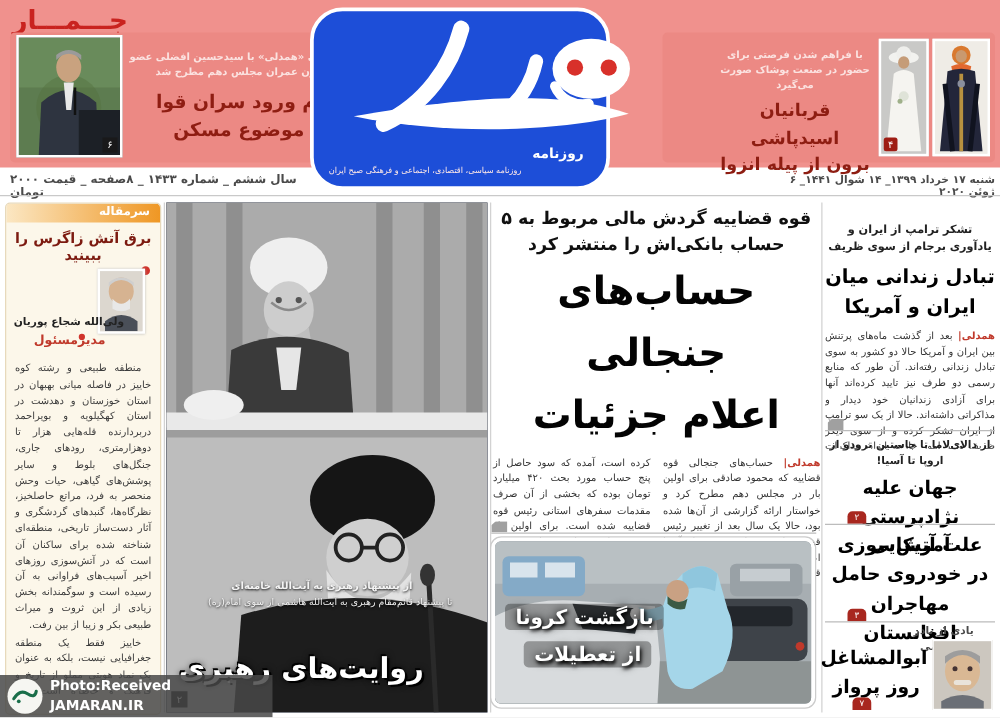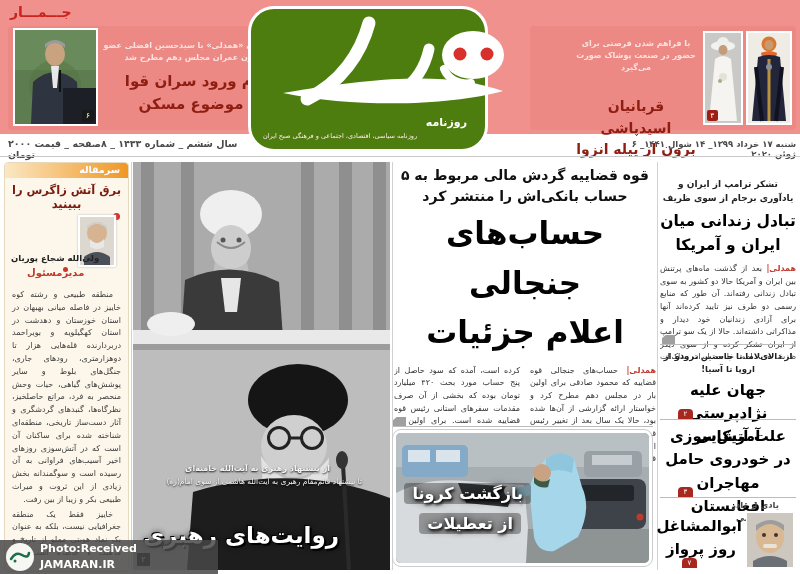--- a/index.html
+++ b/index.html
@@ -4,32 +4,32 @@
 <style>
   * { margin:0; padding:0; box-sizing:border-box; }
   html,body { background:#e9e9e9; }
   .page {
     position:relative; width:800px; height:574px; margin:0 auto;
     background:#ffffff; overflow:hidden; direction:rtl;
     font-family:"DejaVu Sans", sans-serif;
   }
   
   .band { position:absolute; left:0; top:0; width:800px; height:134px; background:#f0918d; }
-  .corner-logo { position:absolute; left:10px; top:4px; color:#c9231f; font-weight:bold; font-size:14px; letter-spacing:0; direction:rtl; }
+  .corner-logo { position:absolute; left:10px; top:4px; color:#c9231f; font-weight:bold; font-size:21px; letter-spacing:0; direction:rtl; }
   .teaser { position:absolute; top:26px; height:104px; background:#ec8984; border-radius:4px; }
   .teaser-left { left:8px; width:302px; }
   .teaser-right { left:530px; width:266px; }
   .teaser .kicker { color:#fbe2e0; font-size:8px; font-weight:bold; line-height:1.5; text-align:center; }
   .teaser .head { color:#8e1d12; font-weight:bold; font-size:15px; line-height:1.55; text-align:center; }
   .photo-frame { position:absolute; border:2px solid #fff; overflow:hidden; background:#777; }
   .badge-dark { position:absolute; background:rgba(25,25,25,.85); color:#fff; font-size:8px; width:12px; height:12px; line-height:12px; text-align:center; }
   .badge-red  { position:absolute; background:#9e1d14; color:#fff; font-size:8px; width:11px; height:11px; line-height:11px; text-align:center; border-radius:2px; }
   
   .logo-box { position:absolute; left:248px; top:6px; width:240px; height:146px;
-    background:#4d7c0f; border:3px solid #ffffff; border-radius:26px; }
+    background:#1d4ed8; border:3px solid #ffffff; border-radius:26px; }
   .logo-type { position:absolute; right:18px; bottom:20px; color:#fff; font-size:11px; font-weight:bold; }
   .logo-tagline { position:absolute; left:12px; bottom:9px; color:#ffe9e7; font-size:6.5px; }
   
   .issue-line { position:absolute; left:8px; top:138px; width:250px; color:#4a4a4a; font-size:9.5px; font-weight:bold; direction:rtl; text-align:left; }
   .date-line  { position:absolute; left:630px; top:139px; width:166px; color:#4a4a4a; font-size:8.5px; font-weight:bold; text-align:right; }
   .rule-h { position:absolute; left:0; top:156px; width:800px; height:1px; background:#c9c9c9; }
   .rule-v { position:absolute; top:162px; width:1px; height:408px; background:#d2d2d2; }
   
   .editorial { position:absolute; left:4px; top:162px; width:125px; height:410px;
     background:#fcf7ea; border:1px solid #e7d9bb; border-radius:4px; overflow:hidden; }
@@ -104,21 +104,21 @@
       <div class="head" style="margin-top:6px;">
         <div>لزوم ورود سران قوا</div>
         <div>به موضوع مسکن</div>
       </div>
     </div>
   </div>
 
   <div class="teaser teaser-right">
     <div style="position:absolute; right:100px; top:12px; width:120px;">
       <div class="kicker">با فراهم شدن فرصتی برای حضور در صنعت پوشاک صورت می‌گیرد</div>
-      <div class="head" style="margin-top:22px; font-size:14px;">
+      <div class="head" style="margin-top:5px; font-size:14px;">
         <div>قربانیان اسیدپاشی</div>
         <div>برون از پیله انزوا</div>
       </div>
     </div>
     <div class="photo-frame" style="left:173px; top:5px; width:40px; height:94px; background:#cfcfcf;">
       <svg width="36" height="90" viewBox="0 0 36 90">
         <rect width="36" height="90" fill="#c9c9c7"></rect>
         <ellipse cx="18" cy="13" rx="12" ry="5" fill="#f2f2ef"></ellipse>
         <circle cx="18" cy="10" r="6" fill="#efefec"></circle>
         <ellipse cx="18" cy="17" rx="4.5" ry="5" fill="#c59c78"></ellipse>

